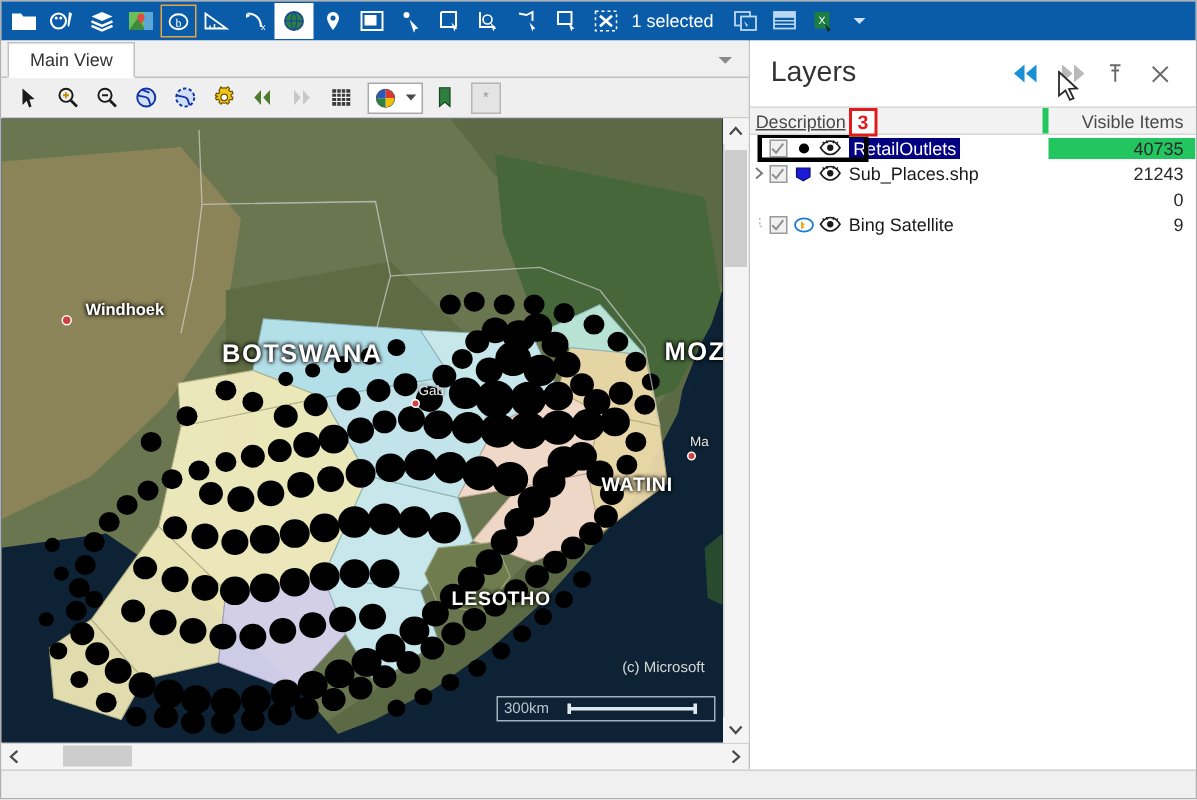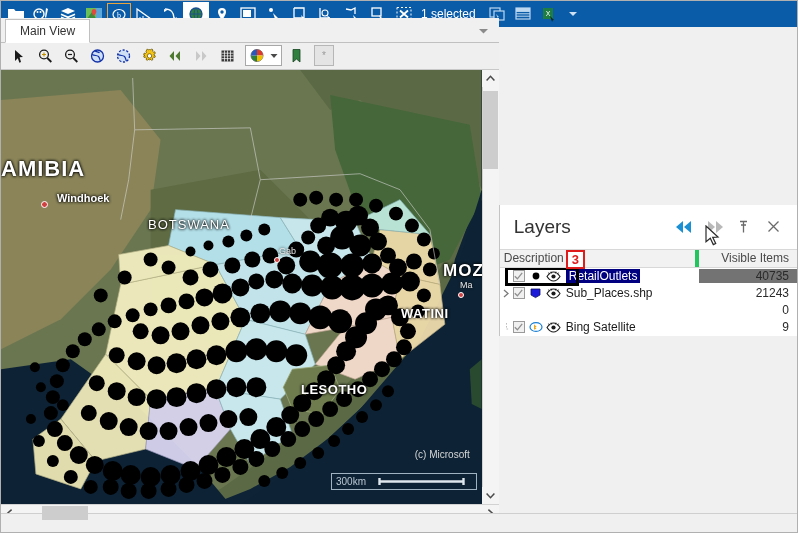--- a/index.html
+++ b/index.html
@@ -53,21 +53,20 @@
   .ribbon .caret {
     width: 22px; height: 24px;
     display: flex; align-items: center; justify-content: center;
   }
 
   
   .body-split {
     flex: 1 1 auto;
     display: flex;
     min-height: 0;
-    align-items: center;
   }
 
   
   .doc-area {
     width: 499px;
     display: flex;
     flex-direction: column;
     background: #f0f0f0;
     min-width: 0;
   }
@@ -241,21 +240,21 @@
     font-size: 12px;
     color: #4a4a4a;
     flex: 0 0 19px;
     position: relative;
   }
   .col-head .c1 {
     width: 199px;
     padding-left: 4px;
     border-right: 4px solid #22c55e;
     height: 100%;
-    display: flex; align-items: center;
+    display: flex; align-items: center; text-decoration: underline;
   }
   .col-head .c2 {
     flex: 1 1 auto;
     padding-right: 8px;
     display: flex; align-items: center; justify-content: flex-end;
     height: 100%;
   }
   .badge {
     position: absolute;
     left: 66px; top: 0px;
@@ -290,21 +289,21 @@
     text-align: right;
     padding-right: 8px;
     color: #2a2a2a;
   }
   .tree-row.selected .left .lbl {
     background: #000080;
     color: #ffffff;
     padding: 0 3px;
   }
   .tree-row.selected .count {
-    background: #737373;
+    background: #22c55e;
   }
   .tree-row.selected .left { }
   .expander {
     width: 13px; height: 17px;
     display: flex; align-items: center; justify-content: center;
     color: #7a7a7a;
   }
   .chk {
     width: 12px; height: 12px;
     border: 1px solid #9a9a9a;
@@ -816,23 +815,22 @@
               <g fill="none" stroke="#d8d8d8" stroke-width=".9" opacity=".65">
                 <path d="M132 8 L134 60 L128 110 L120 150"></path>
                 <path d="M134 60 L250 58 L260 110 L250 150"></path>
                 <path d="M260 110 L360 104 L400 120"></path>
                 <path d="M400 120 L430 160 L440 215"></path>
               </g>
             </g>
           </svg>
 
           <div style="position:absolute; inset:0; pointer-events:none;">
-            <div style="position:absolute; left:0px; top:86px; font-size:22px; font-weight:bold; color:#ffffff; letter-spacing:1px; text-shadow:0 0 3px #000,0 0 3px #000;">AMIBIA</div>
-            <div style="position:absolute; left:147px; top:147px; font-size:13px; font-weight:normal; color:#ffffff; letter-spacing:1px; text-shadow:0 0 3px #000,0 0 3px #000;">BOTSWANA</div>
-            <div style="position:absolute; left:442px; top:146px; font-size:17px; font-weight:bold; color:#ffffff; letter-spacing:1px; text-shadow:0 0 3px #000,0 0 3px #000;margin-top:45px;">MOZ</div>
+            <div style="position:absolute; left:147px; top:147px; font-size:17px; font-weight:bold; color:#ffffff; letter-spacing:1px; text-shadow:0 0 3px #000,0 0 3px #000;">BOTSWANA</div>
+            <div style="position:absolute; left:442px; top:146px; font-size:17px; font-weight:bold; color:#ffffff; letter-spacing:1px; text-shadow:0 0 3px #000,0 0 3px #000;">MOZ</div>
             <div style="position:absolute; left:400px; top:236px; font-size:13px; font-weight:bold; color:#ffffff; letter-spacing:.5px; text-shadow:0 0 3px #000,0 0 3px #000;">WATINI</div>
             <div style="position:absolute; left:300px; top:312px; font-size:13px; font-weight:bold; color:#ffffff; letter-spacing:.5px; text-shadow:0 0 3px #000,0 0 3px #000;">LESOTHO</div>
             <div style="position:absolute; left:56px; top:122px; font-size:11px; font-weight:bold; color:#ffffff; text-shadow:0 0 3px #000,0 0 3px #000;">Windhoek</div>
             <div style="position:absolute; left:278px; top:176px; font-size:9px; color:#e8e8e8; text-shadow:0 0 3px #000;">Gab</div>
             <div style="position:absolute; left:459px; top:210px; font-size:9px; color:#e8e8e8; text-shadow:0 0 3px #000;">Ma</div>
 
             <div style="position:absolute; left:40px; top:131px; width:7px; height:7px; border-radius:50%; background:#d04040; border:1.5px solid #ffffff;"></div>
             <div style="position:absolute; left:273px; top:187px; width:6px; height:6px; border-radius:50%; background:#d04040; border:1.2px solid #ffffff;"></div>
             <div style="position:absolute; left:457px; top:222px; width:6px; height:6px; border-radius:50%; background:#d04040; border:1.2px solid #ffffff;"></div>
 

